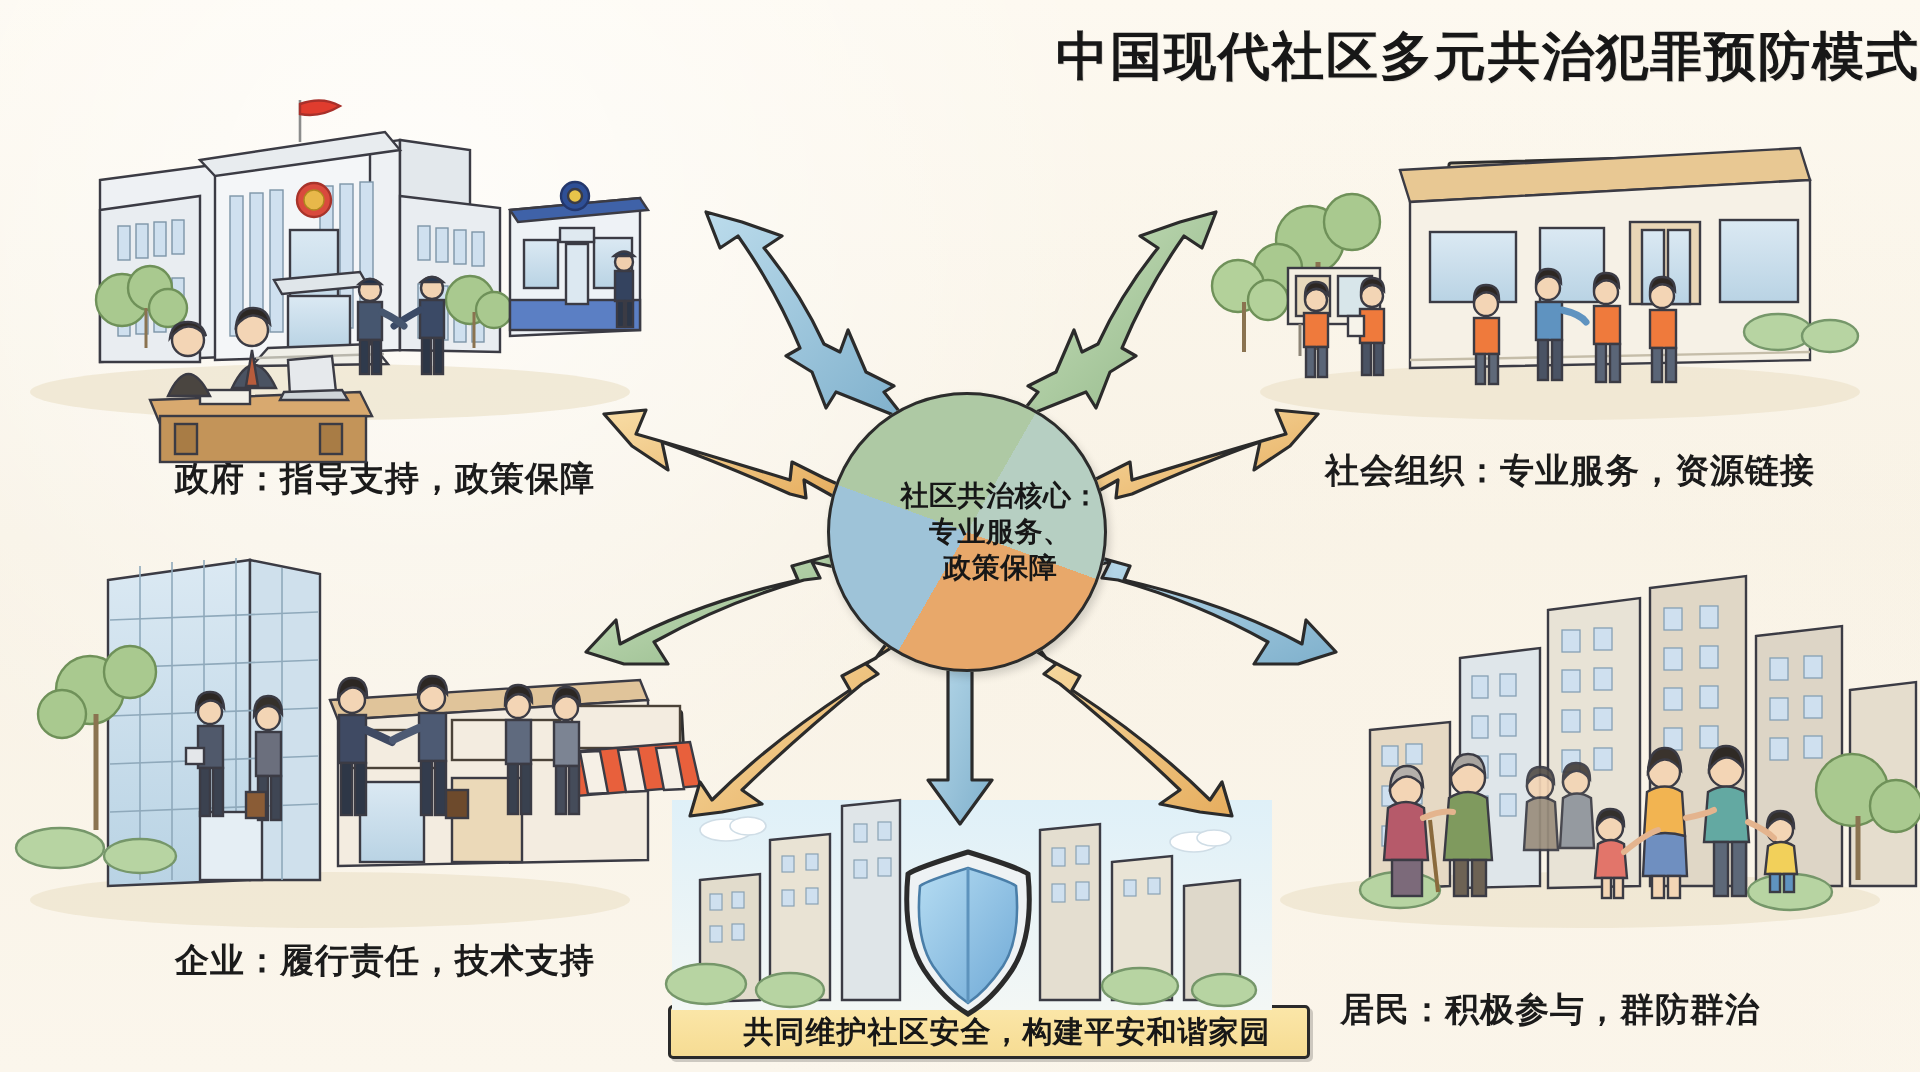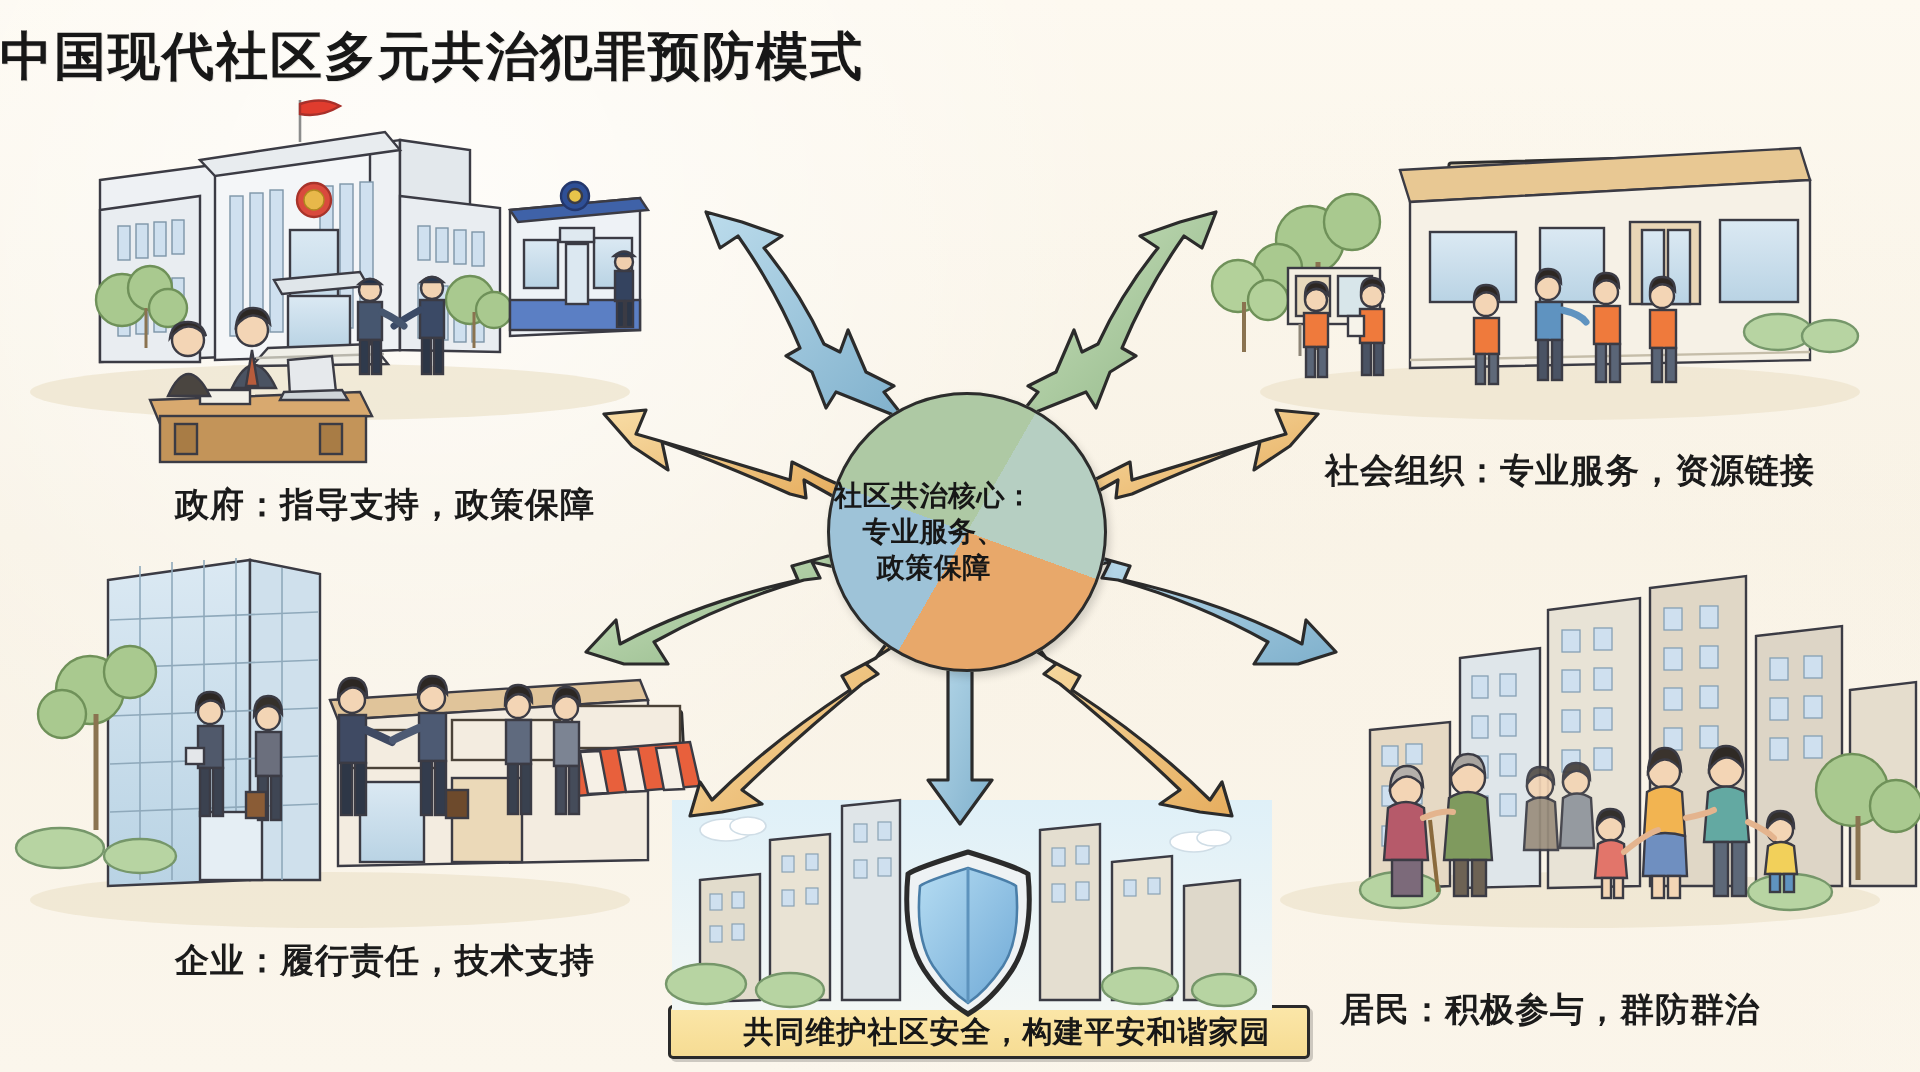--- a/index.html
+++ b/index.html
@@ -14,31 +14,31 @@
   .canvas{position:absolute;inset:0;background:#fbf6ec;}
   .paper-tex{position:absolute;inset:0;
     background:
       radial-gradient(circle at 22% 18%, rgba(255,255,255,.7), transparent 40%),
       radial-gradient(circle at 78% 80%, rgba(250,244,232,.85), transparent 45%),
       linear-gradient(180deg,#fdf9f0 0%, #f8f2e5 50%, #fbf6ec 100%);
   }
 
   
   .title{
-    position:absolute;top:22px;left:0;width:1920px;text-align:left;
+    position:absolute;top:22px;left:0;width:1920px;text-align:right;
     font-size:52px;font-weight:bold;color:#171717;letter-spacing:2px;
     text-shadow:1px 1px 0 rgba(0,0,0,.10);
   }
 
   
   .qlabel{
     position:absolute;font-size:34px;font-weight:bold;color:#1b1b1b;
     white-space:nowrap;letter-spacing:1px;
   }
-  #lbl-gov{left:175px;top:482px;}
+  #lbl-gov{left:175px;top:456px;}
   #lbl-social{left:1325px;top:448px;}
   #lbl-ent{left:175px;top:938px;}
   #lbl-res{left:1340px;top:987px;}
 
   
   .banner{
     position:absolute;left:668px;top:1005px;width:600px;height:48px;
     background:linear-gradient(180deg,#fbe6a8,#f6dc93);
     border:3px solid #2a2a2a;border-radius:5px;
     box-shadow:3px 3px 0 rgba(0,0,0,.18);
@@ -46,21 +46,21 @@
     font-size:30px;font-weight:bold;color:#171717;letter-spacing:1px;padding-left:36px;
   }
 
   
   .hub{
     position:absolute;left:827px;top:392px;width:266px;height:266px;
     border-radius:50%;
     background:radial-gradient(circle at 42% 36%, #fdf0cf 0%, #f8e3b4 55%, #f3d79c 100%);
     border:7px solid #cfd8c0;
     box-shadow:0 0 0 3px #2c2c2c inset, 3px 5px 9px rgba(0,0,0,.16);
-    display:flex;flex-direction:column;align-items:flex-start;justify-content:center;
+    display:flex;flex-direction:column;align-items:flex-end;justify-content:center;
     z-index:6;
   }
   .hub .ring{
     position:absolute;inset:-7px;border-radius:50%;
     border:3px solid #2c2c2c;
     background:conic-gradient(from 140deg,#e8a86a 0deg 70deg,#9ec3d8 70deg 150deg,
       #aec9a4 150deg 250deg,#b6cfc2 250deg 330deg,#e8a86a 330deg 360deg);
     z-index:-1;
   }
   .hub-text{

